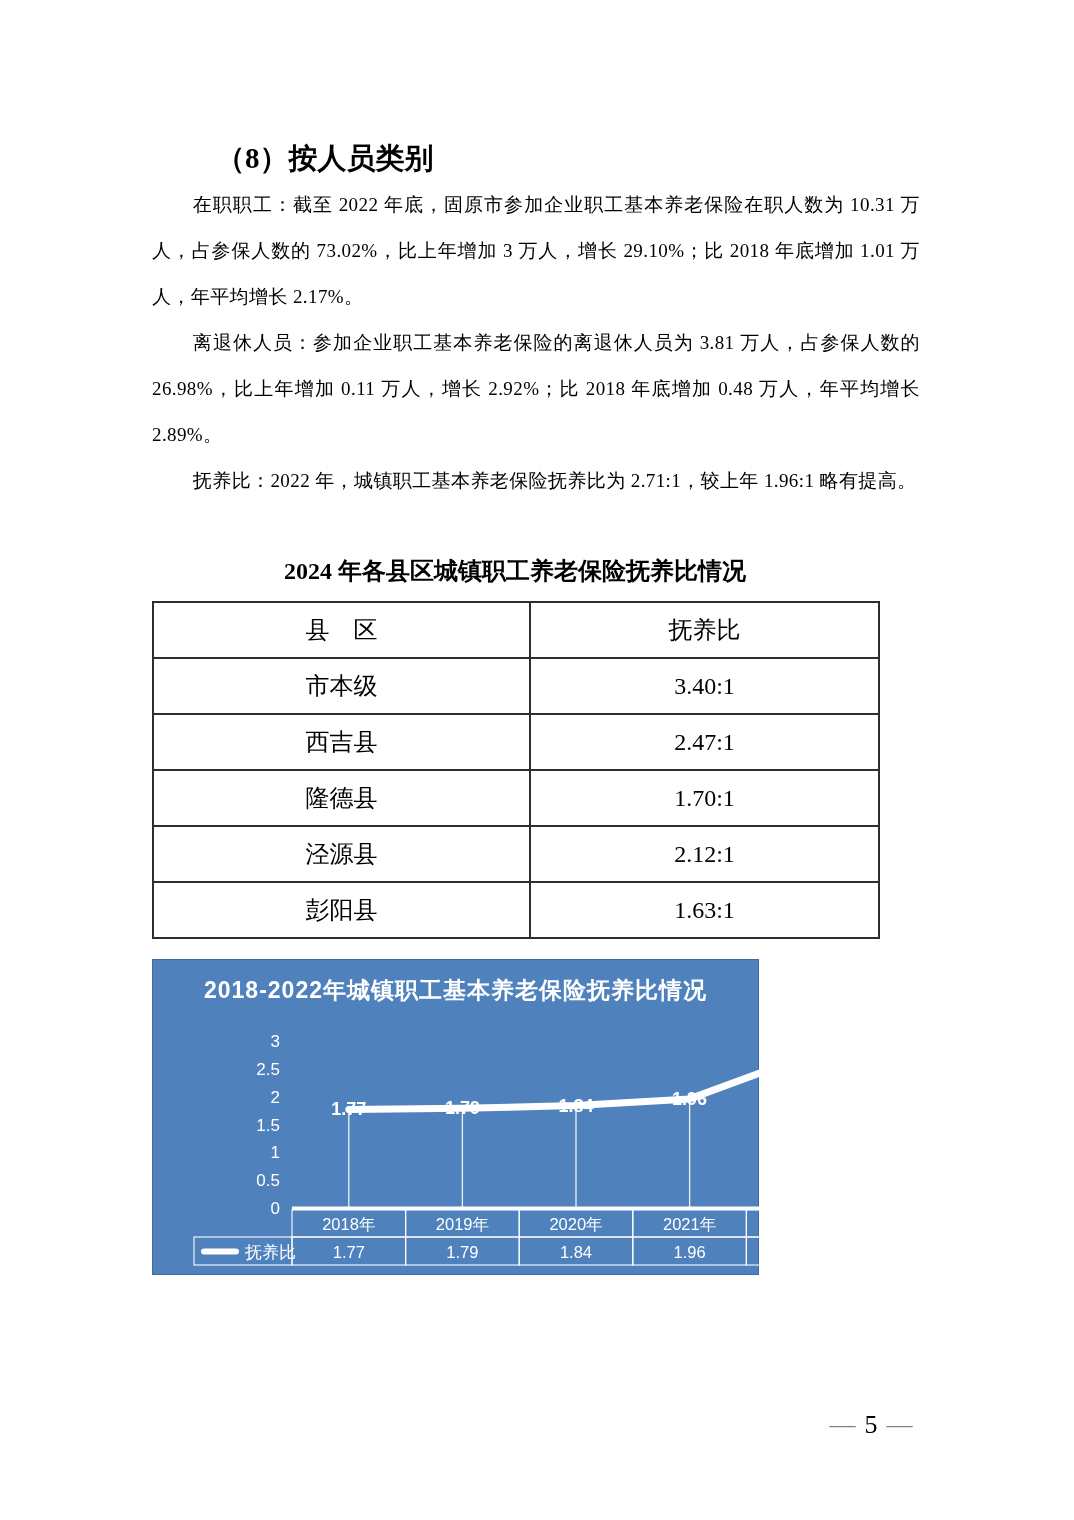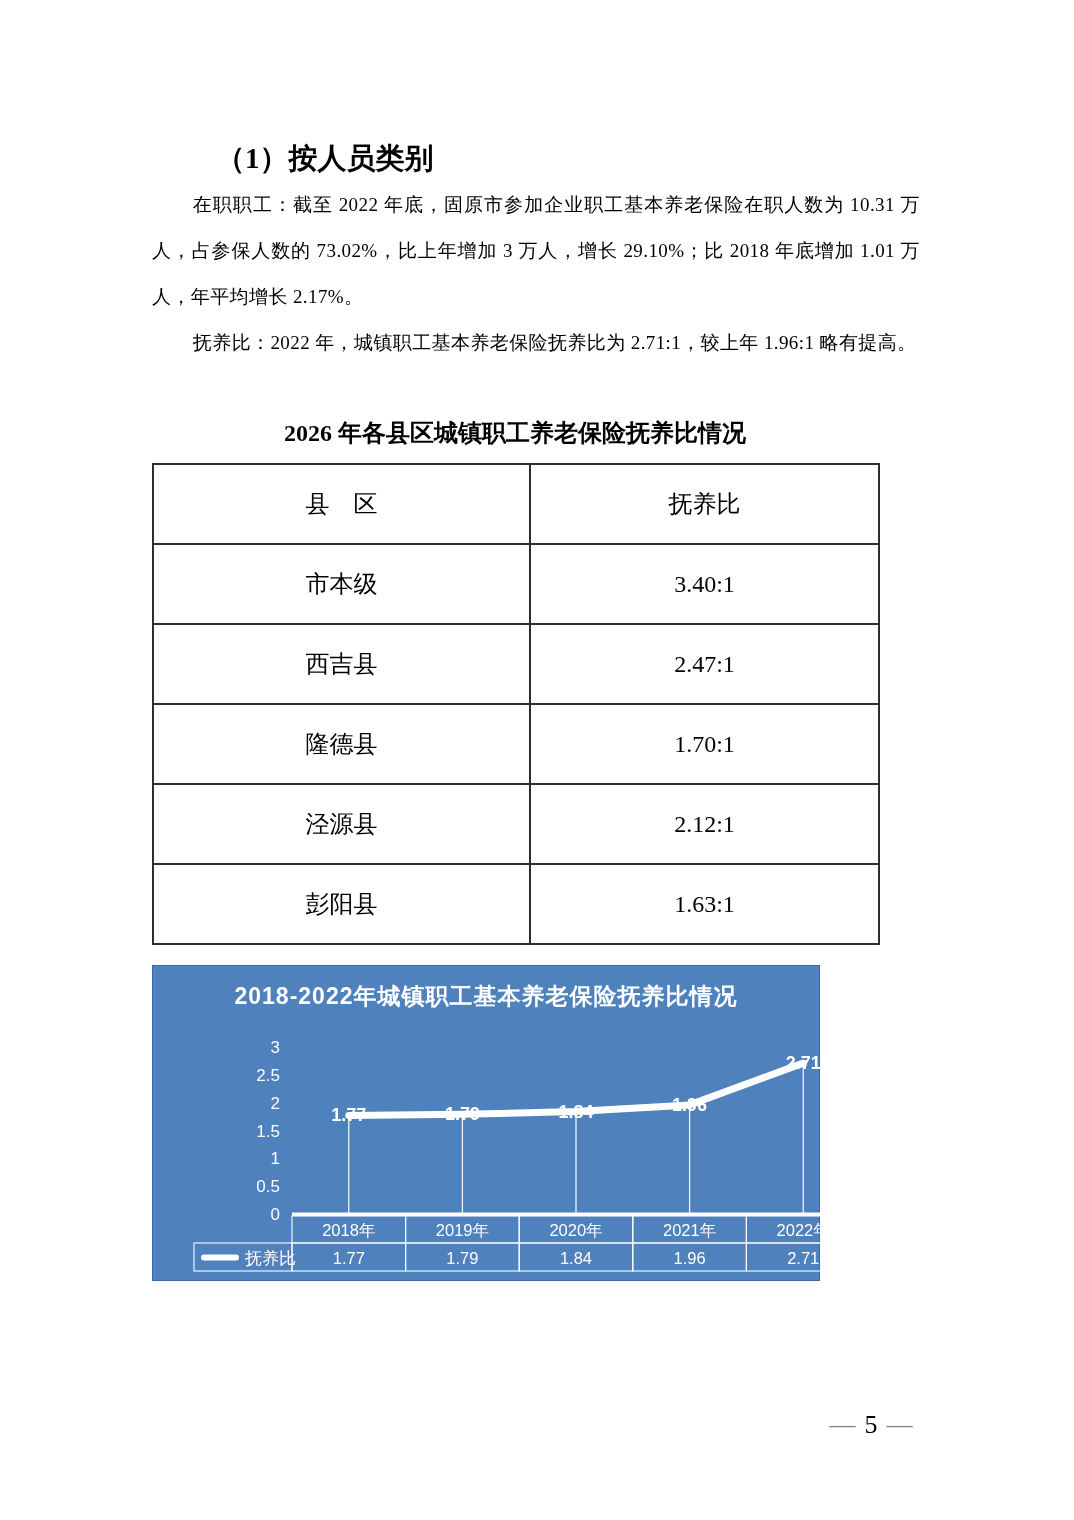--- a/index.html
+++ b/index.html
@@ -23,51 +23,52 @@
     font-size:24px; font-weight:bold; color:#000; line-height:34px;
   }
   table.county {
     border-collapse:collapse; table-layout:fixed;
     width:726px; margin-top:13px;
   }
   table.county col.c1 { width:377px; }
   table.county col.c2 { width:349px; }
   table.county th, table.county td {
     border:2px solid #2e2e2e; height:46px; text-align:center;
-    font-size:24px; font-weight:normal; color:#000; padding:16px;margin-top:26px;
+    font-size:24px; font-weight:normal; color:#000; padding:4px;margin-top:26px;
   }
 
   .chart {
-    position:relative; width:668px; height:316px; margin-top:20px;
+    position:relative; width:607px; height:316px; margin-top:20px;
     background:#4f81bd; border:1px solid rgba(0,0,0,0.18); box-sizing:border-box;
   }
   .chart-title {
     position:absolute; top:15px; left:0; width:100%; text-align:center;
     color:#ffffff; font-weight:bold; font-size:23px; letter-spacing:1px;
     font-family:"Liberation Sans","DejaVu Sans",sans-serif;
   }
   svg.chart-svg { position:absolute; left:0; top:0; }
 
   .footer {
     position:absolute; top:1410px; left:806px; width:130px;
     text-align:center; font-size:26px; color:#000; white-space:nowrap;
   }
   .footer .dash { color:#808080; padding:0 9px; }
 </style>
 </head>
 <body>
 
 <div class="content">
 
-  <h2 class="heading">（1）按人员类别</h2>
+  <h2 class="heading">（8）按人员类别</h2>
 
   <p class="body-para">在职职工：截至 2022 年底，固原市参加企业职工基本养老保险在职人数为 10.31 万人，占参保人数的 73.02%，比上年增加 3 万人，增长 29.10%；比 2018 年底增加 1.01 万人，年平均增长 2.17%。</p>
+  <p class="body-para">离退休人员：参加企业职工基本养老保险的离退休人员为 3.81 万人，占参保人数的 26.98%，比上年增加 0.11 万人，增长 2.92%；比 2018 年底增加 0.48 万人，年平均增长 2.89%。</p>
   <p class="body-para">抚养比：2022 年，城镇职工基本养老保险抚养比为 2.71:1，较上年 1.96:1 略有提高。</p>
 
-  <div class="table-title">2026 年各县区城镇职工养老保险抚养比情况</div>
+  <div class="table-title">2024 年各县区城镇职工养老保险抚养比情况</div>
 
   <table class="county">
     <colgroup>
         <col class="c1">
         <col class="c2">
       </colgroup>
     <thead>
       <tr>
         <th>县　区</th>
         <th>抚养比</th>

